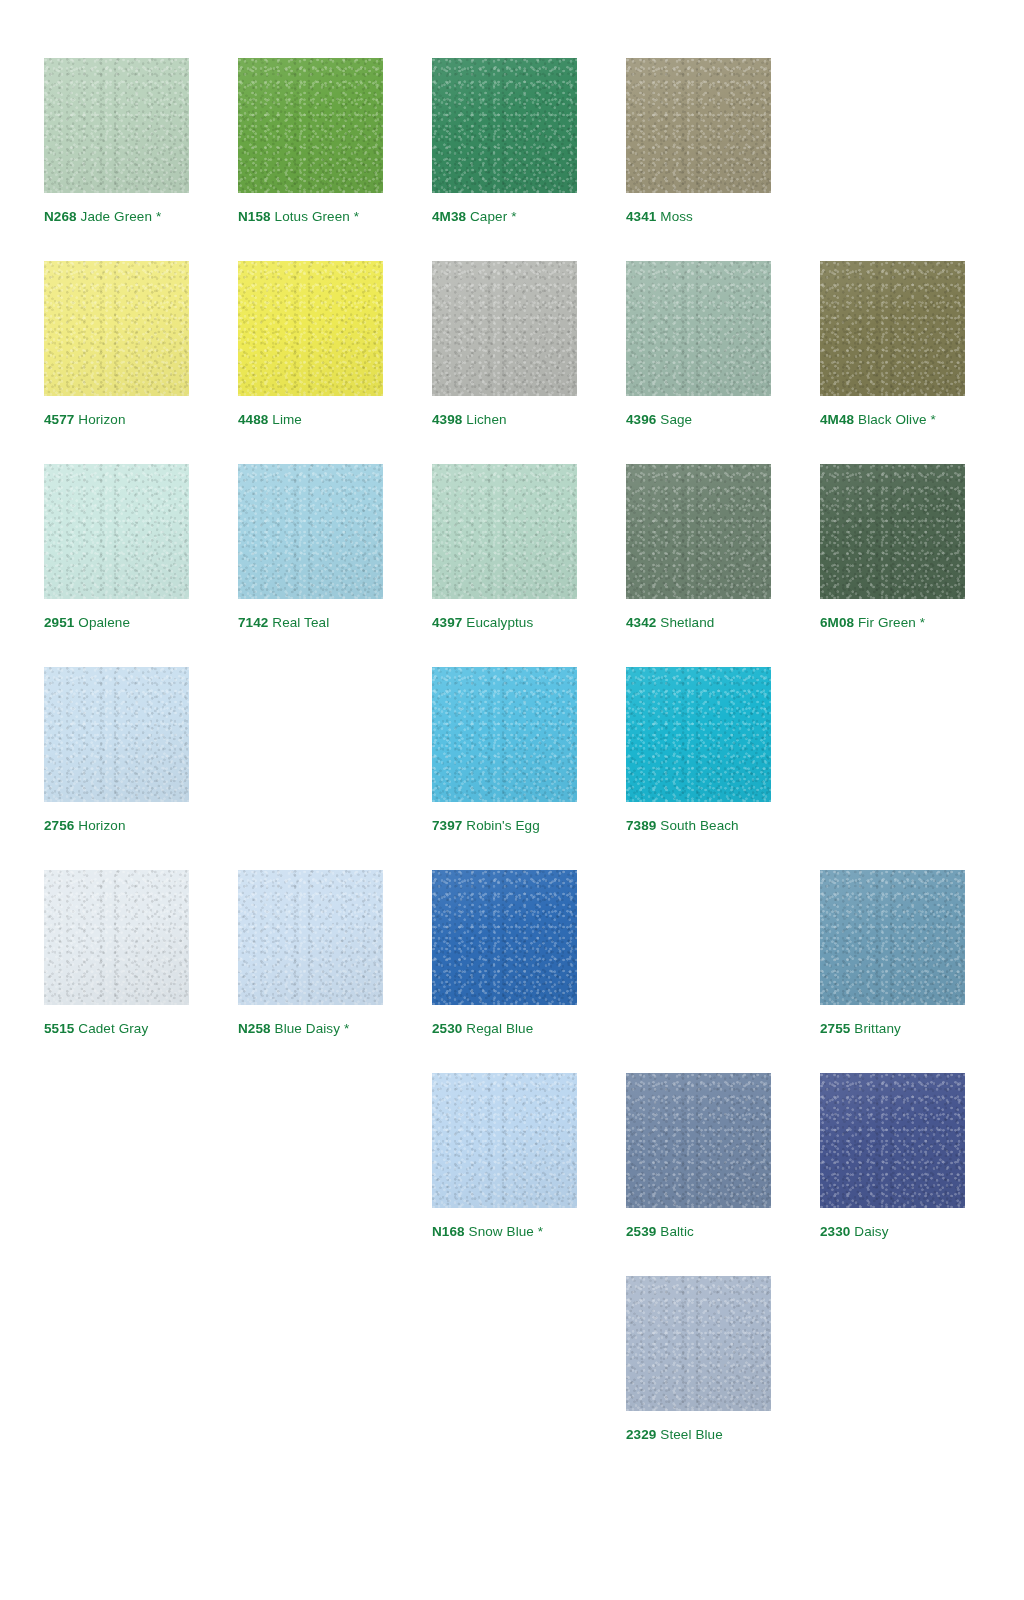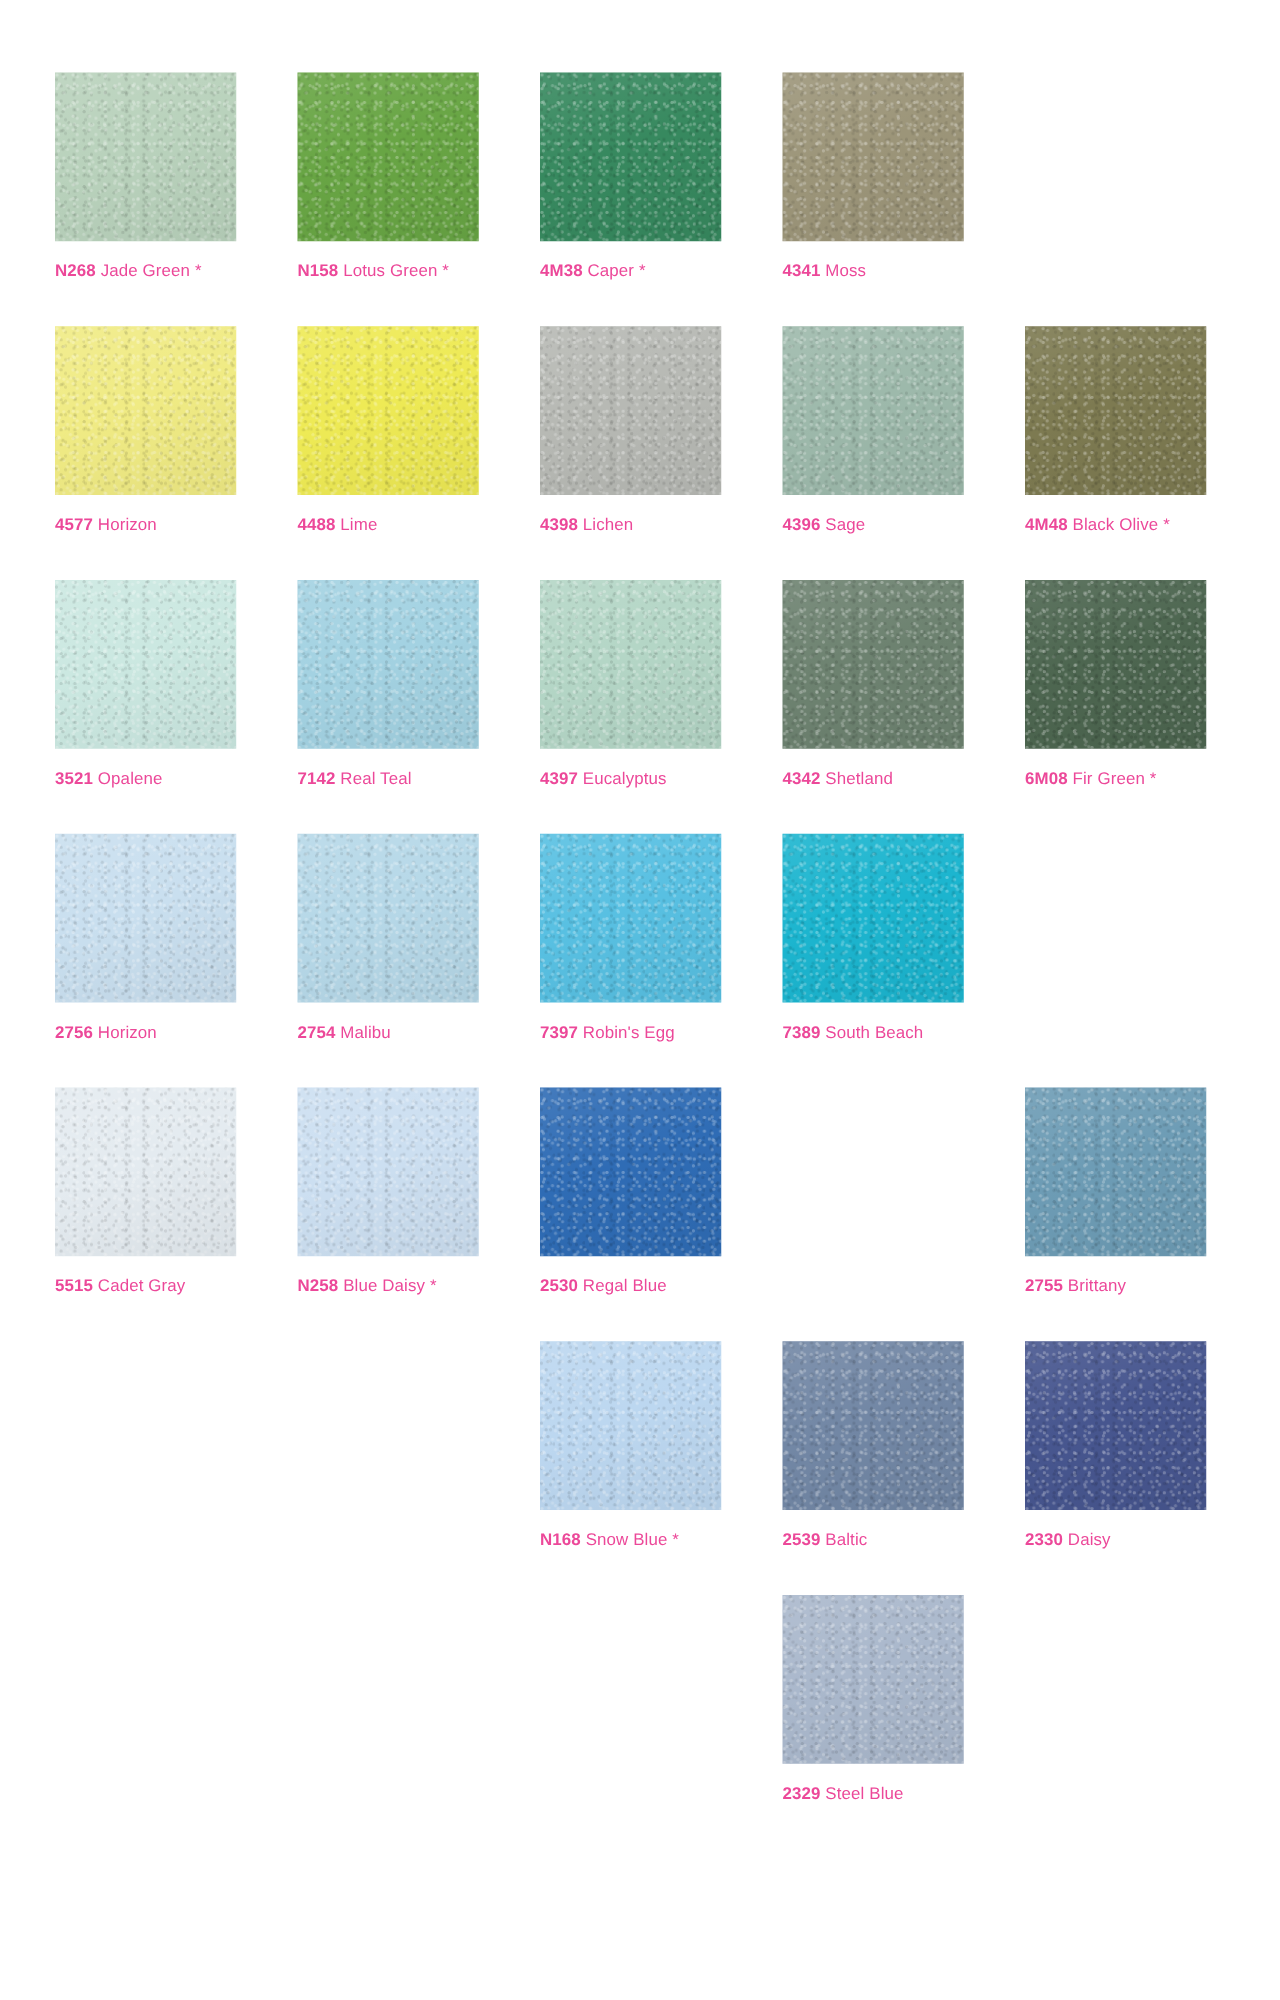--- a/index.html
+++ b/index.html
@@ -80,21 +80,21 @@
     pointer-events: none;
     background-image: linear-gradient(160deg, rgba(255,255,255,0.10) 0%, rgba(255,255,255,0) 45%, rgba(0,0,0,0.05) 100%);
   }
 
   .swatch-label {
     margin-top: 16px;
     font-size: 13.5px;
     line-height: 1.2;
     letter-spacing: 0.1px;
     white-space: nowrap;
-    color: #ec4899;
+    color: #15803d;
   }
   .swatch-code {
     font-weight: 700;
   }
   .swatch-name {
     font-weight: 400;
   }
   .swatch-star {
     font-weight: 400;
   }
@@ -169,21 +169,21 @@
         </div>
         <div class="swatch-label"><span class="swatch-code">4M48</span><span class="swatch-name"> Black Olive</span><span class="swatch-star"> *</span></div>
       </div>
     </div>
     <div class="swatch-row">
       <div class="swatch-cell col-0">
         <div class="swatch-chip" style="background-color: rgb(203, 232, 225);">
           <div class="chip-texture"></div>
           <div class="chip-sheen"></div>
         </div>
-        <div class="swatch-label"><span class="swatch-code">3521</span><span class="swatch-name"> Opalene</span></div>
+        <div class="swatch-label"><span class="swatch-code">2951</span><span class="swatch-name"> Opalene</span></div>
       </div>
       <div class="swatch-cell col-1">
         <div class="swatch-chip" style="background-color: rgb(163, 210, 226);">
           <div class="chip-texture"></div>
           <div class="chip-sheen"></div>
         </div>
         <div class="swatch-label"><span class="swatch-code">7142</span><span class="swatch-name"> Real Teal</span></div>
       </div>
       <div class="swatch-cell col-2">
         <div class="swatch-chip" style="background-color: rgb(180, 214, 198);">
@@ -208,27 +208,20 @@
       </div>
     </div>
     <div class="swatch-row">
       <div class="swatch-cell col-0">
         <div class="swatch-chip" style="background-color: rgb(201, 223, 239);">
           <div class="chip-texture"></div>
           <div class="chip-sheen"></div>
         </div>
         <div class="swatch-label"><span class="swatch-code">2756</span><span class="swatch-name"> Horizon</span></div>
       </div>
-      <div class="swatch-cell col-1">
-        <div class="swatch-chip" style="background-color: rgb(182, 216, 232);">
-          <div class="chip-texture"></div>
-          <div class="chip-sheen"></div>
-        </div>
-        <div class="swatch-label"><span class="swatch-code">2754</span><span class="swatch-name"> Malibu</span></div>
-      </div>
       <div class="swatch-cell col-2">
         <div class="swatch-chip" style="background-color: rgb(88, 192, 226);">
           <div class="chip-texture"></div>
           <div class="chip-sheen"></div>
         </div>
         <div class="swatch-label"><span class="swatch-code">7397</span><span class="swatch-name"> Robin's Egg</span></div>
       </div>
       <div class="swatch-cell col-3">
         <div class="swatch-chip" style="background-color: rgb(28, 181, 207);">
           <div class="chip-texture"></div>

